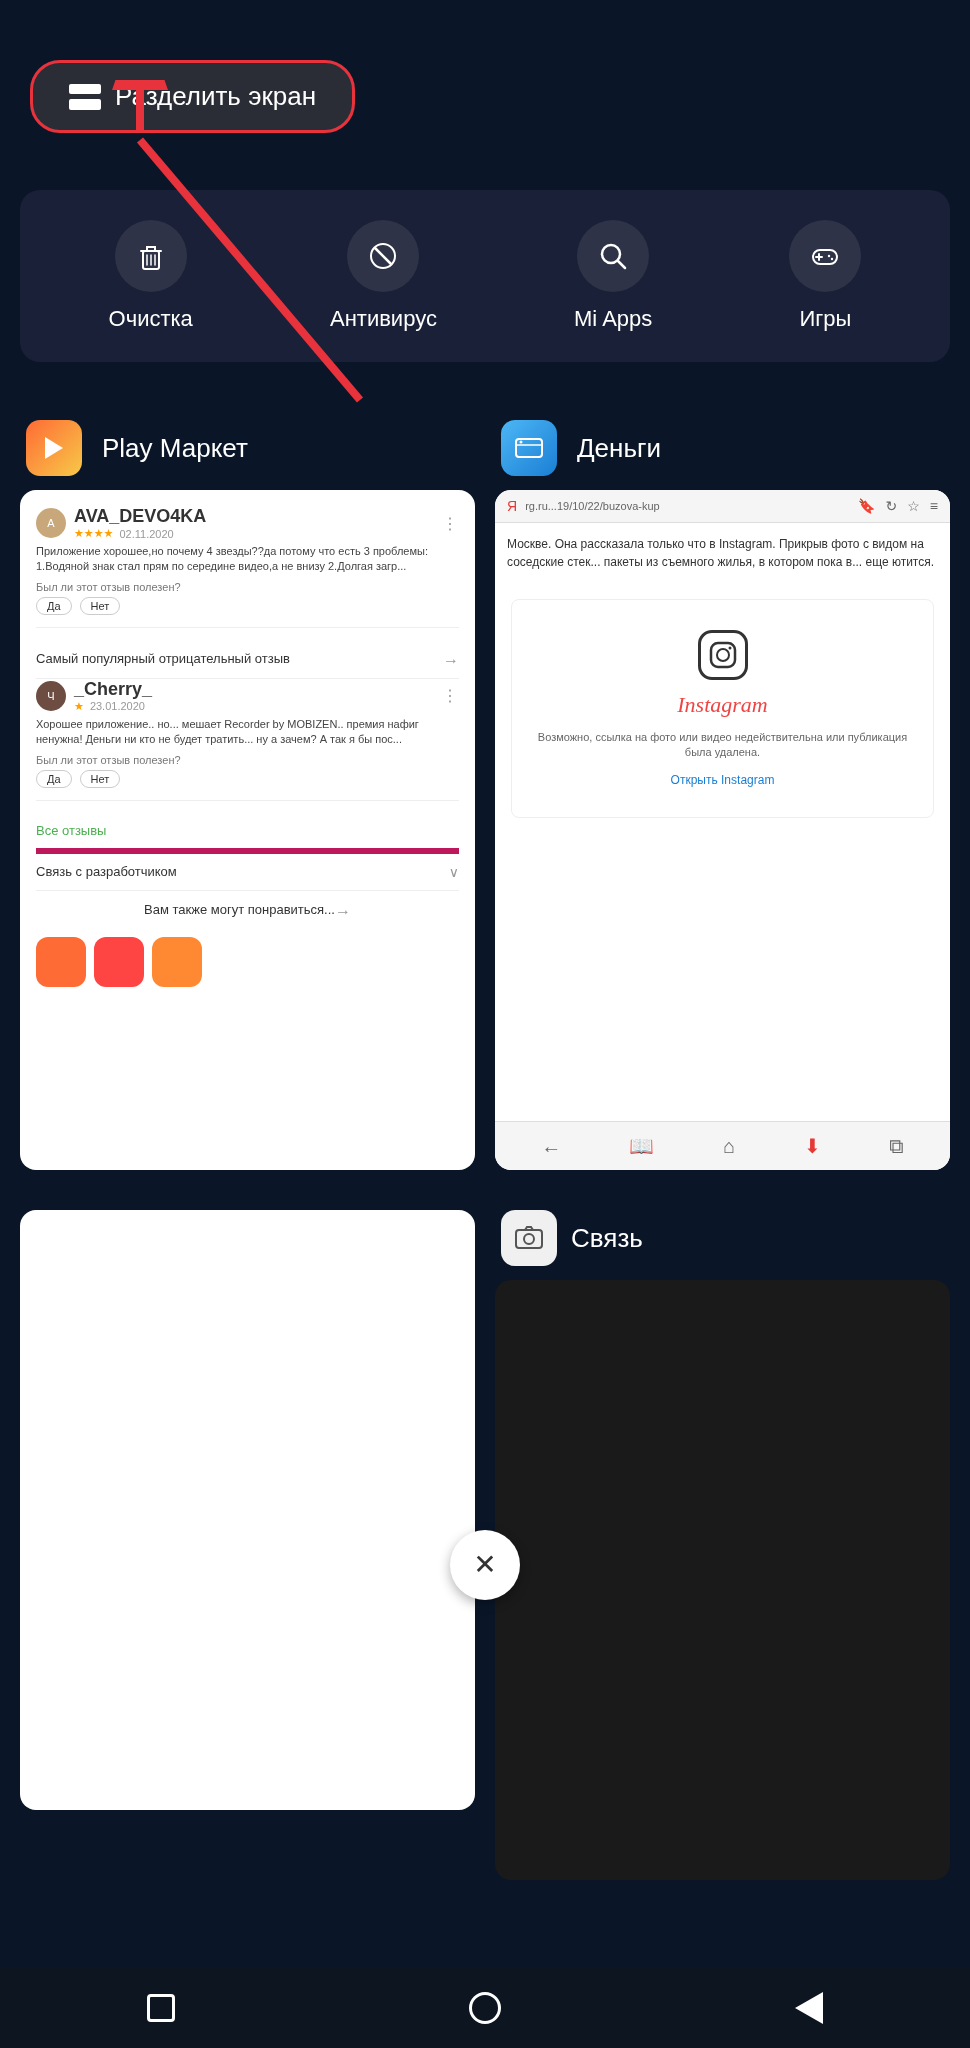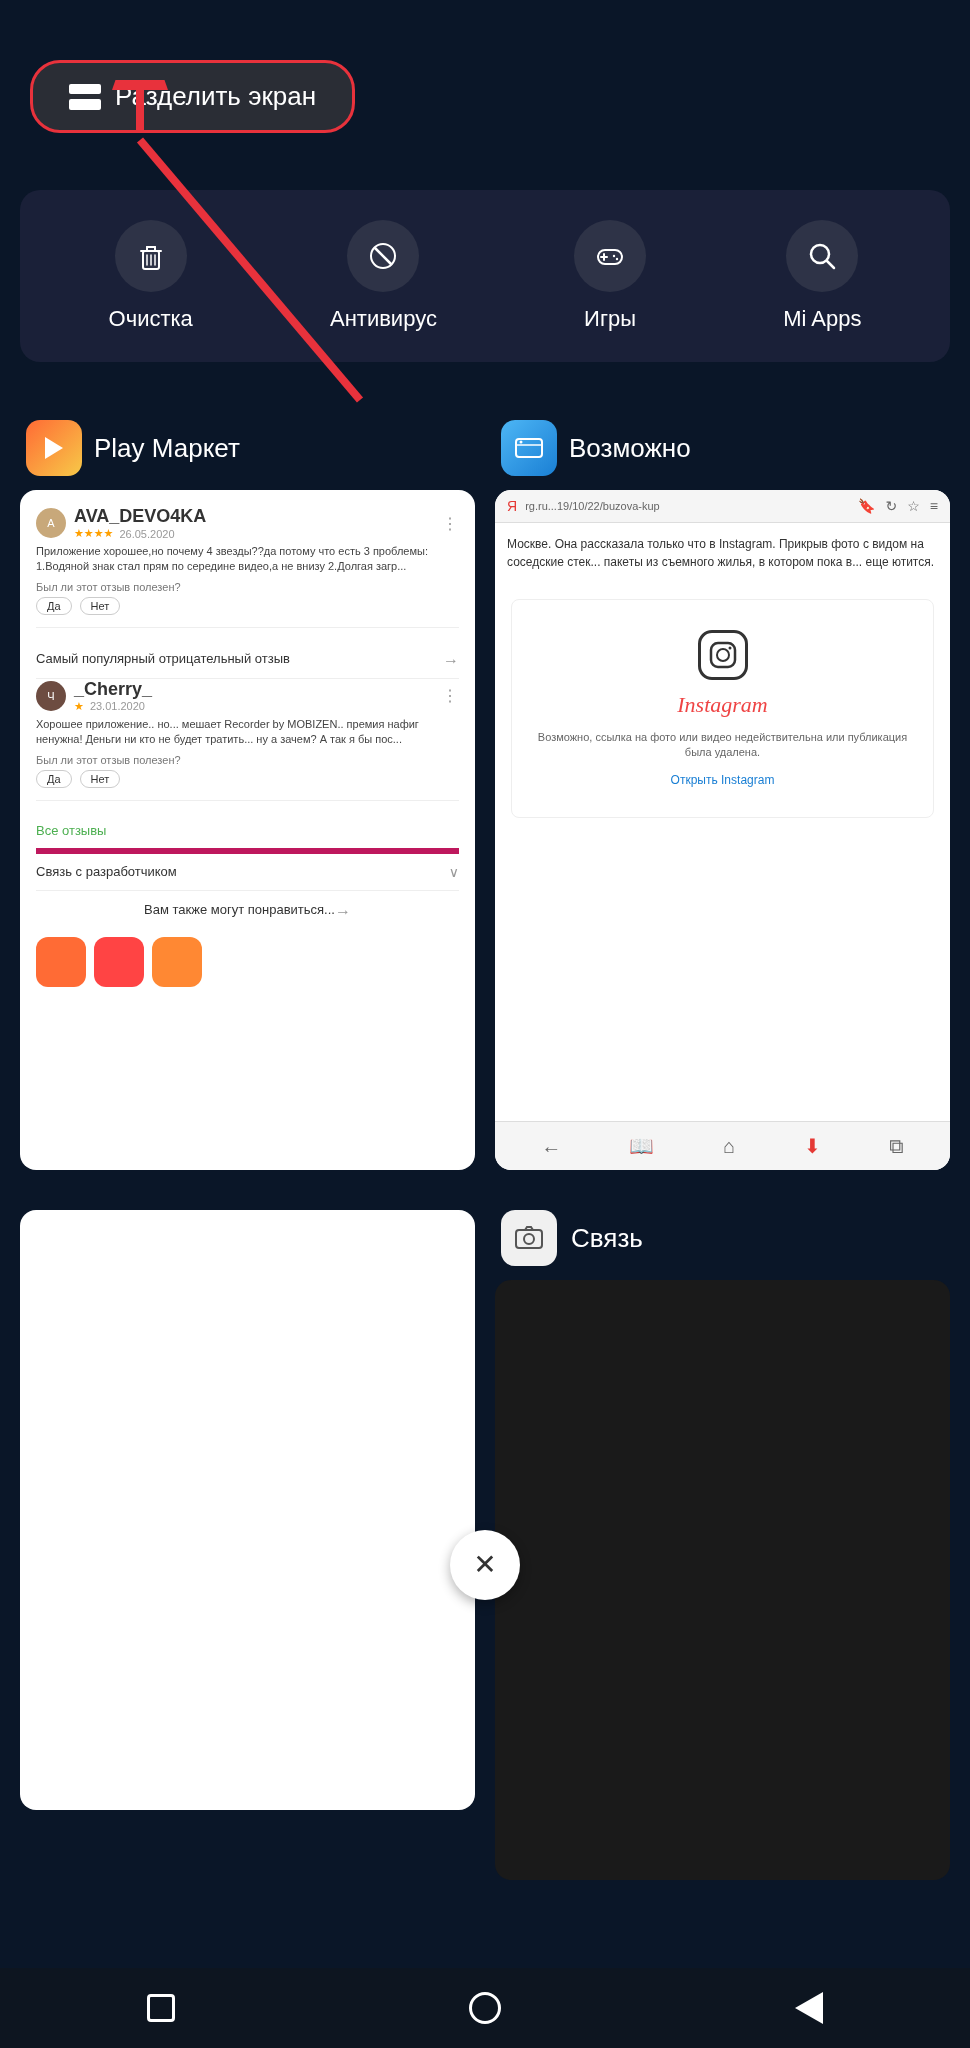--- a/index.html
+++ b/index.html
@@ -102,21 +102,21 @@
     }
 
     .app-card {
       flex: 1;
       background: transparent;
     }
 
     .app-card-header {
       display: flex;
       align-items: center;
-      gap: 12px;
+      gap: 20px;
       margin-bottom: 14px;
       padding-left: 6px;
     }
 
     .app-icon {
       width: 56px;
       height: 56px;
       border-radius: 14px;
       display: flex;
       align-items: center;
@@ -568,38 +568,38 @@
         <circle cx="18" cy="18" r="12" fill="none" stroke="#fff" stroke-width="2"></circle>
         <line x1="10" y1="10" x2="26" y2="26" stroke="#fff" stroke-width="2.5" stroke-linecap="round"></line>
       </svg>
     </div>
     <span class="quick-action-label">Антивирус</span>
   </div>
 
   <div class="quick-action-item">
     <div class="quick-action-icon">
       <svg width="36" height="36" viewBox="0 0 36 36">
+        <circle cx="16" cy="16" r="9" fill="none" stroke="#fff" stroke-width="2.5"></circle>
+        <line x1="23" y1="23" x2="30" y2="30" stroke="#fff" stroke-width="2.5" stroke-linecap="round"></line>
+      </svg>
+    </div>
+    <span class="quick-action-label">Mi Apps</span>
+  </div>
+
+  <div class="quick-action-item">
+    <div class="quick-action-icon">
+      <svg width="36" height="36" viewBox="0 0 36 36">
         <rect x="6" y="12" width="24" height="14" rx="7" fill="none" stroke="#fff" stroke-width="2"></rect>
         <line x1="12" y1="16" x2="12" y2="22" stroke="#fff" stroke-width="2" stroke-linecap="round"></line>
         <line x1="9" y1="19" x2="15" y2="19" stroke="#fff" stroke-width="2" stroke-linecap="round"></line>
         <circle cx="22" cy="18" r="1.2" fill="#fff"></circle>
         <circle cx="25" cy="21" r="1.2" fill="#fff"></circle>
       </svg>
     </div>
     <span class="quick-action-label">Игры</span>
-  </div>
-
-  <div class="quick-action-item">
-    <div class="quick-action-icon">
-      <svg width="36" height="36" viewBox="0 0 36 36">
-        <circle cx="16" cy="16" r="9" fill="none" stroke="#fff" stroke-width="2.5"></circle>
-        <line x1="23" y1="23" x2="30" y2="30" stroke="#fff" stroke-width="2.5" stroke-linecap="round"></line>
-      </svg>
-    </div>
-    <span class="quick-action-label">Mi Apps</span>
   </div>
 </div>
 
 <div class="app-cards">
 
   <div class="app-card">
     <div class="app-card-header">
       <div class="app-icon app-icon-playmarket">
         <svg width="34" height="34" viewBox="0 0 34 34">
           <polygon points="8,6 26,17 8,28" fill="#fff"></polygon>
@@ -611,21 +611,21 @@
       <div class="pm-content">
 
         <div class="pm-review">
           <div class="pm-reviewer-row">
             <div class="pm-reviewer-info">
               <div class="pm-avatar">А</div>
               <div>
                 <div class="pm-reviewer-name">AVA_DEVO4KA</div>
                 <div style="display:flex;gap:6px;align-items:center;">
                   <span class="pm-stars">★★★★</span>
-                  <span class="pm-date">26.05.2020</span>
+                  <span class="pm-date">02.11.2020</span>
                 </div>
               </div>
             </div>
             <span class="three-dots">⋮</span>
           </div>
           <div class="pm-text">Приложение хорошее,но почему 4 звезды??да потому что есть 3 проблемы: 1.Водяной знак стал прям по середине видео,а не внизу 2.Долгая загр...</div>
           <div class="pm-helpful">Был ли этот отзыв полезен?</div>
           <div class="pm-helpful-btns">
             <button class="pm-btn">Да</button>
             <button class="pm-btn">Нет</button>
@@ -682,21 +682,21 @@
 
   <div class="app-card">
     <div class="app-card-header">
       <div class="app-icon app-icon-browser">
         <svg width="34" height="34" viewBox="0 0 34 34">
           <rect x="4" y="8" width="26" height="18" rx="3" fill="none" stroke="#fff" stroke-width="2"></rect>
           <line x1="4" y1="14" x2="30" y2="14" stroke="#fff" stroke-width="1.5"></line>
           <circle cx="9" cy="11" r="1.5" fill="#fff"></circle>
         </svg>
       </div>
-      <span class="app-name">Возможно</span>
+      <span class="app-name">Деньги</span>
     </div>
     <div class="app-screenshot" style="position:relative;">
 
       <div class="browser-toolbar">
         <span style="color:#e53935;font-size:14px;">Я</span>
         <span class="browser-url">rg.ru...19/10/22/buzova-kup</span>
         <div class="browser-toolbar-icons">
           <span>🔖</span>
           <span>↻</span>
           <span>☆</span>

